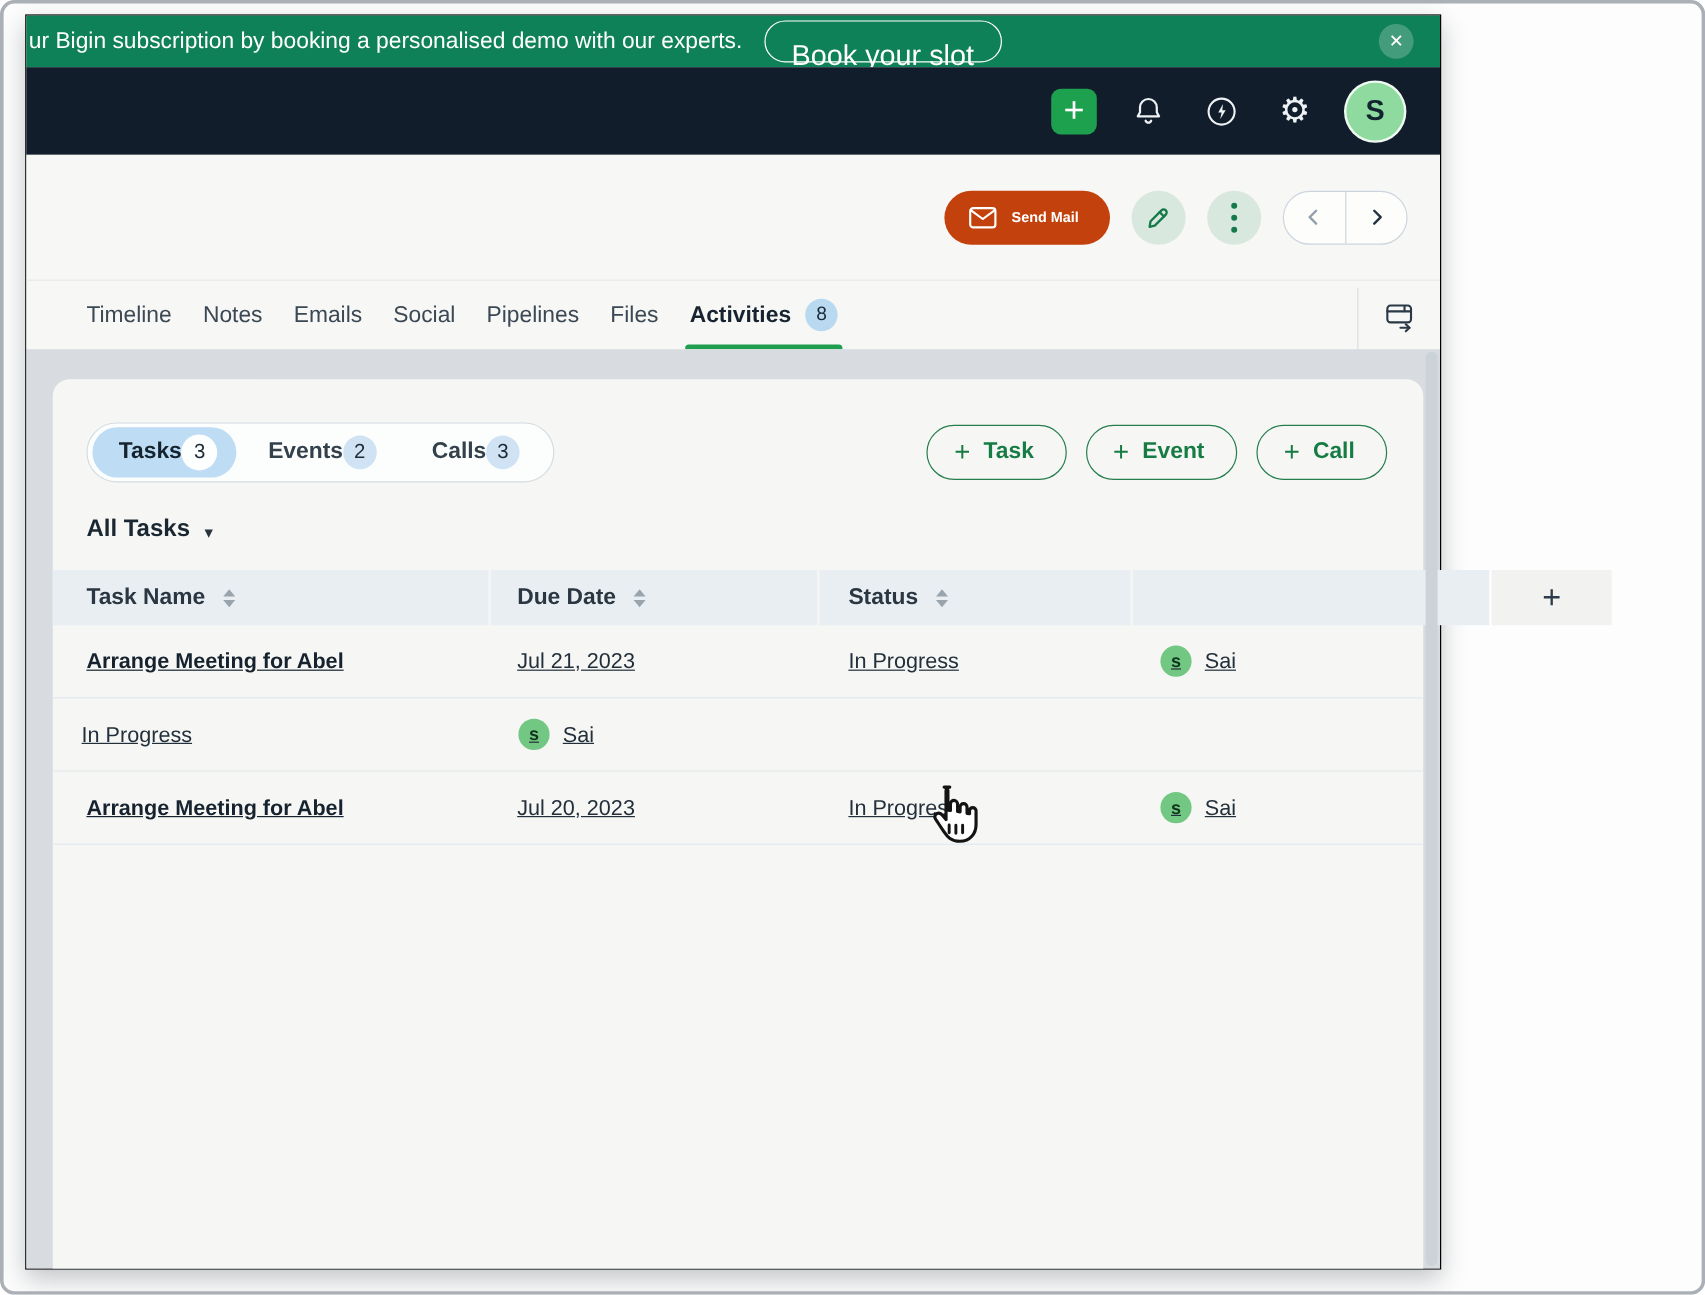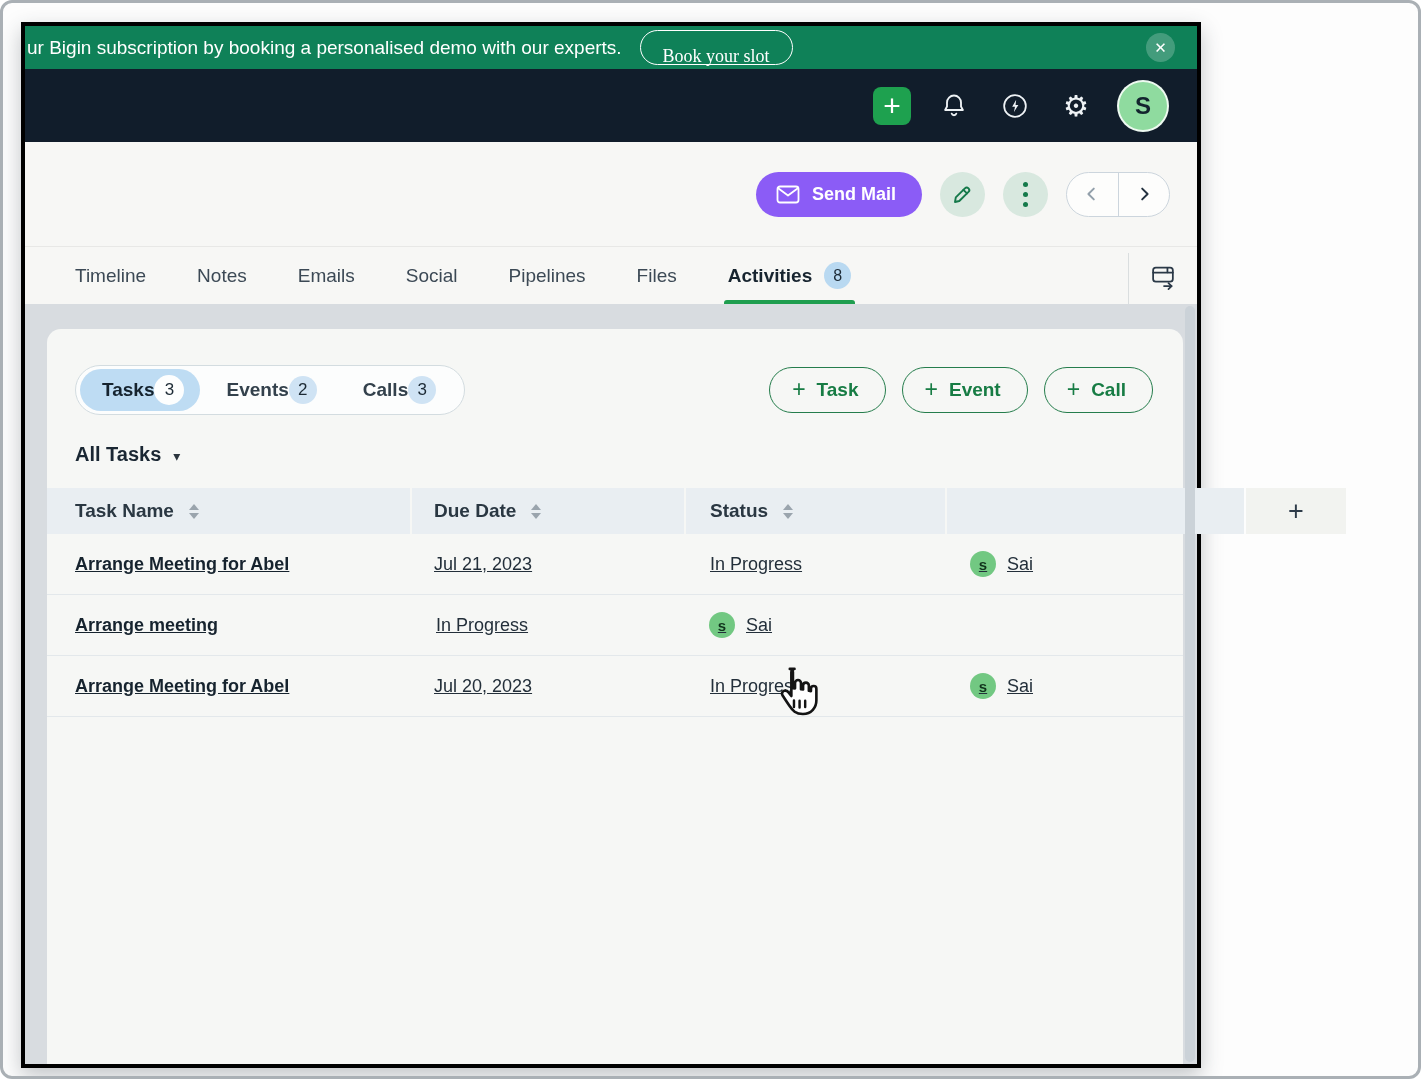--- a/index.html
+++ b/index.html
@@ -1,47 +1,47 @@
 <!DOCTYPE html>
 <html><head>
 <meta charset="utf-8">
 <style>
   * { margin:0; padding:0; box-sizing:border-box; }
   html,body { width:1421px; height:1079px; background:#fff; font-family:"Liberation Sans","DejaVu Sans",sans-serif; overflow:hidden; }
 
   .canvas { position:relative; width:1421px; height:1079px; background:#fdfdfd; border:3px solid #aab0b5; border-radius:12px; overflow:hidden; }
 
-  .window { position:absolute; left:18px; top:19px; width:1180px; height:1046px; background:#f7f7f5; border:4px solid #000000; box-shadow:0 8px 20px rgba(40,50,60,.28); display:flex; flex-direction:column; }
+  .window { position:absolute; left:18px; top:9px; width:1180px; height:1046px; background:#f7f7f5; border:1px solid #000000; box-shadow:0 8px 20px rgba(40,50,60,.28); display:flex; flex-direction:column; }
 
   
   .banner { height:43px; background:#0f8158; display:flex; align-items:center; padding:0 22px 0 2px; flex:0 0 auto; }
   .banner-text { color:#fff; font-size:19px; white-space:nowrap; overflow:hidden; }
-  .banner-cta { margin-left:18px; height:35px; padding:15px 22px; border:1.5px solid #fff; border-radius:18px; background:transparent; color:#fff; font-size:18px; font-family:Liberation Serif, serif; cursor:pointer; white-space:nowrap; }
+  .banner-cta { margin-left:18px; height:35px; padding:15px 22px; border:1.5px solid #fff; border-radius:18px; background:transparent; color:#fff; font-size:24px; font-family:Liberation Sans, sans-serif; cursor:pointer; white-space:nowrap; }
   .banner-close { margin-left:auto; width:29px; height:29px; border-radius:50%; border:none; background:rgba(255,255,255,.22); color:#fff; font-size:15px; line-height:29px; text-align:center; cursor:pointer; }
 
   
   .navbar { height:73px; background:#111d2b; display:flex; align-items:center; justify-content:flex-end; gap:25px; padding-right:28px; flex:0 0 auto; }
   .nav-add { width:38px; height:38px; border:none; border-radius:8px; background:#1ea14f; color:#fff; font-size:30px; font-weight:300; line-height:34px; text-align:center; cursor:pointer; }
   .nav-icon-btn { width:36px; height:36px; border:none; background:transparent; display:flex; align-items:center; justify-content:center; cursor:pointer; color:#eef2f5; }
   .nav-gear-glyph { font-size:29px; color:#eef2f5; }
   .nav-avatar { width:52px; height:52px; border-radius:50%; background:#8fdb9f; border:2px solid rgba(255,255,255,.85); color:#13242e; font-size:24px; font-weight:600; display:flex; align-items:center; justify-content:center; cursor:pointer; margin-left:-2px; }
 
   
   .toolbar { height:104px; background:#f7f7f5; display:flex; align-items:center; justify-content:flex-end; gap:18px; padding-right:27px; flex:0 0 auto; }
-  .send-mail { height:45px; padding:0 26px 0 20px; border:none; border-radius:23px; background:#8b5cf6; color:#fff; font-size:18px; font-weight:600; font-family:inherit; display:flex; align-items:center; gap:12px; cursor:pointer; }
+  .send-mail { height:45px; padding:0 26px 0 20px; border:none; border-radius:23px; background:#c2410c; color:#fff; font-size:12px; font-weight:600; font-family:inherit; display:flex; align-items:center; gap:12px; cursor:pointer; }
   .circle-btn { width:45px; height:45px; border-radius:50%; border:none; background:#d8e8df; display:flex; align-items:center; justify-content:center; cursor:pointer; }
   .dots-col { display:flex; flex-direction:column; gap:5px; }
   .dots-col i { width:5px; height:5px; border-radius:50%; background:#15794a; }
   .pager { height:45px; width:104px; background:#fdfdfc; border:1px solid #ccd5dd; border-radius:23px; display:flex; overflow:hidden; }
   .pager button { flex:1; border:none; background:transparent; display:flex; align-items:center; justify-content:center; cursor:pointer; }
   .pager .prev { border-right:1px solid #ccd5dd; }
 
   
   .tabsrow { height:58px; background:#f7f7f5; border-top:1px solid #e8e8e6; display:flex; flex:0 0 auto; position:relative; }
-  .tabs { display:flex; gap:51px; padding-left:50px; align-items:stretch; }
+  .tabs { display:flex; gap:26px; padding-left:50px; align-items:stretch; }
   .tab { position:relative; display:flex; align-items:center; gap:12px; font-size:19px; color:#3c4955; cursor:pointer; white-space:nowrap; }
   .tab.active { color:#17242f; font-weight:600; }
   .tab.active::after { content:""; position:absolute; left:-4px; right:-4px; bottom:0; height:4px; background:#1f9e4f; border-radius:3px 3px 0 0; }
   .tab-badge { width:27px; height:27px; border-radius:50%; background:#b9d9f1; color:#1c2a35; font-size:16px; font-weight:400; display:flex; align-items:center; justify-content:center; }
   .tabs-right { position:absolute; right:0; top:6px; bottom:0; width:69px; border-left:1px solid #dadedf; display:flex; align-items:center; justify-content:center; }
   .popout-btn { border:none; background:transparent; cursor:pointer; color:#2b3947; }
 
   
   .content { position:relative; flex:1; background:#d8dce0; }
   .card { position:absolute; left:22px; right:14px; top:25px; bottom:0; background:#f6f7f5; border-radius:14px 14px 0 0; }
@@ -267,21 +267,20 @@
               <span class="owner">
                 <span class="owner-avatar">s</span>
                 <span>Sai</span>
               </span>
             </div>
             <div class="cell"></div>
             <div class="cell"></div>
           </div>
 
           <div class="trow tgrid">
-            <div class="cell c1 task-name">Arrange meeting</div>
             <div class="cell c3">In Progress</div>
             <div class="cell c4">
               <span class="owner">
                 <span class="owner-avatar">s</span>
                 <span>Sai</span>
               </span>
             </div>
             <div class="cell"></div>
             <div class="cell"></div>
           </div>

